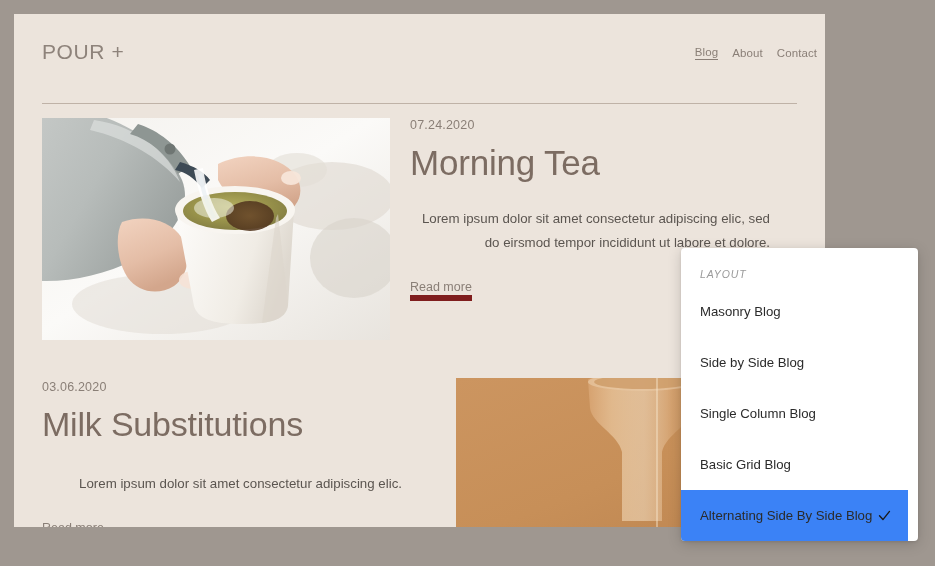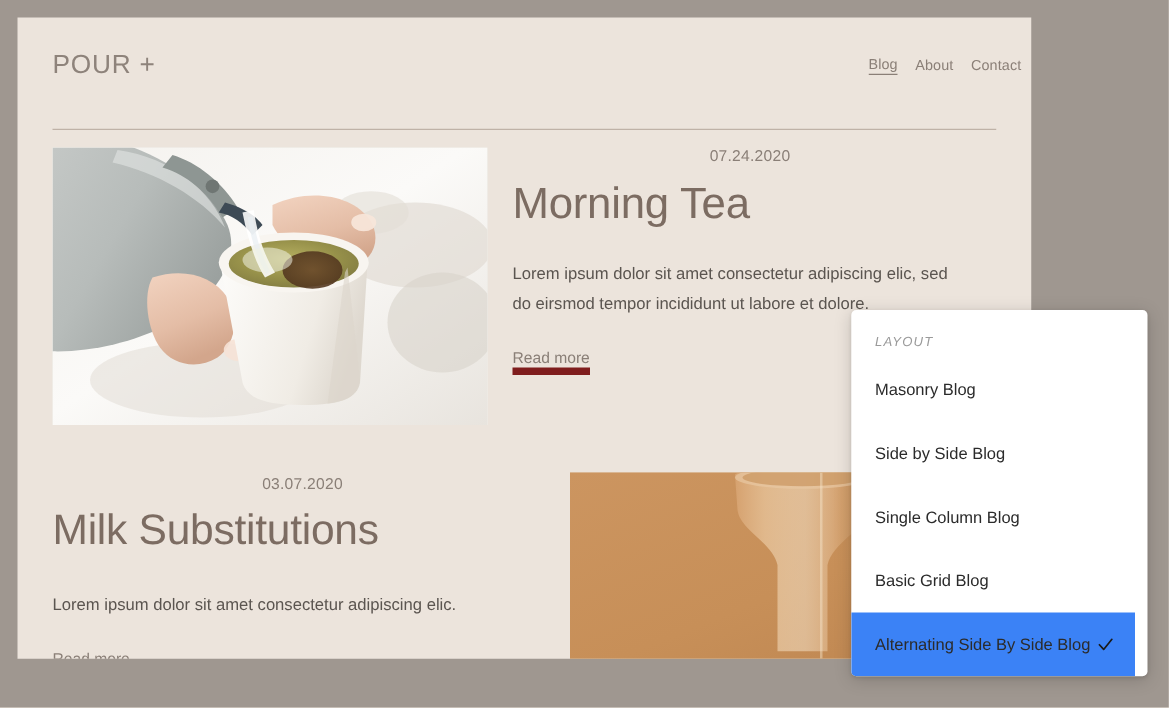--- a/index.html
+++ b/index.html
@@ -116,40 +116,40 @@
     background: #c99159;
   }
   #article-two-image svg { display: block; }
 
   
   .post-date {
     font-size: 12.5px;
     color: #8a7f77;
     letter-spacing: 0.2px;
     margin-bottom: 12px;
-    text-align: center;
   }
   .post-title {
     font-size: 35px;
     font-weight: 400;
     color: #7c6c62;
     letter-spacing: -0.2px;
     line-height: 1.06;
     margin: 0 0 26px 0;
   }
   .post-title.large {
     font-size: 34px;
     margin-bottom: 30px;
   }
   .post-excerpt {
     font-size: 13.3px;
     color: #5b5550;
     line-height: 1.82;
     margin: 0 0 22px 0;
     max-width: 360px;
+    text-align: right;
   }
   .read-more {
     font-size: 12.5px;
     color: #8a7f77;
     text-decoration: none;
     border-bottom: 6px solid #7f1d1d;
     padding-bottom: 1px;
     display: inline-block;
   }
 
@@ -305,21 +305,21 @@
   </div>
 
   <div id="article-one-text">
     <div class="post-date">07.24.2020</div>
     <h2 class="post-title">Morning Tea</h2>
     <p class="post-excerpt">Lorem ipsum dolor sit amet consectetur adipiscing elic, sed do eirsmod tempor incididunt ut labore et dolore.</p>
     <a class="read-more" href="#">Read more</a>
   </div>
 
   <div id="article-two-text">
-    <div class="post-date">03.07.2020</div>
+    <div class="post-date">03.06.2020</div>
     <h2 class="post-title large">Milk Substitutions</h2>
     <p class="post-excerpt">Lorem ipsum dolor sit amet consectetur adipiscing elic.</p>
     <a class="read-more" href="#">Read more</a>
   </div>
 
   <div id="article-two-image">
     <svg width="369" height="149" viewBox="0 0 369 149">
       <defs>
         <linearGradient id="tanBg" x1="0" y1="0" x2="1" y2="1">
           <stop offset="0%" stop-color="#cc9560"></stop>

